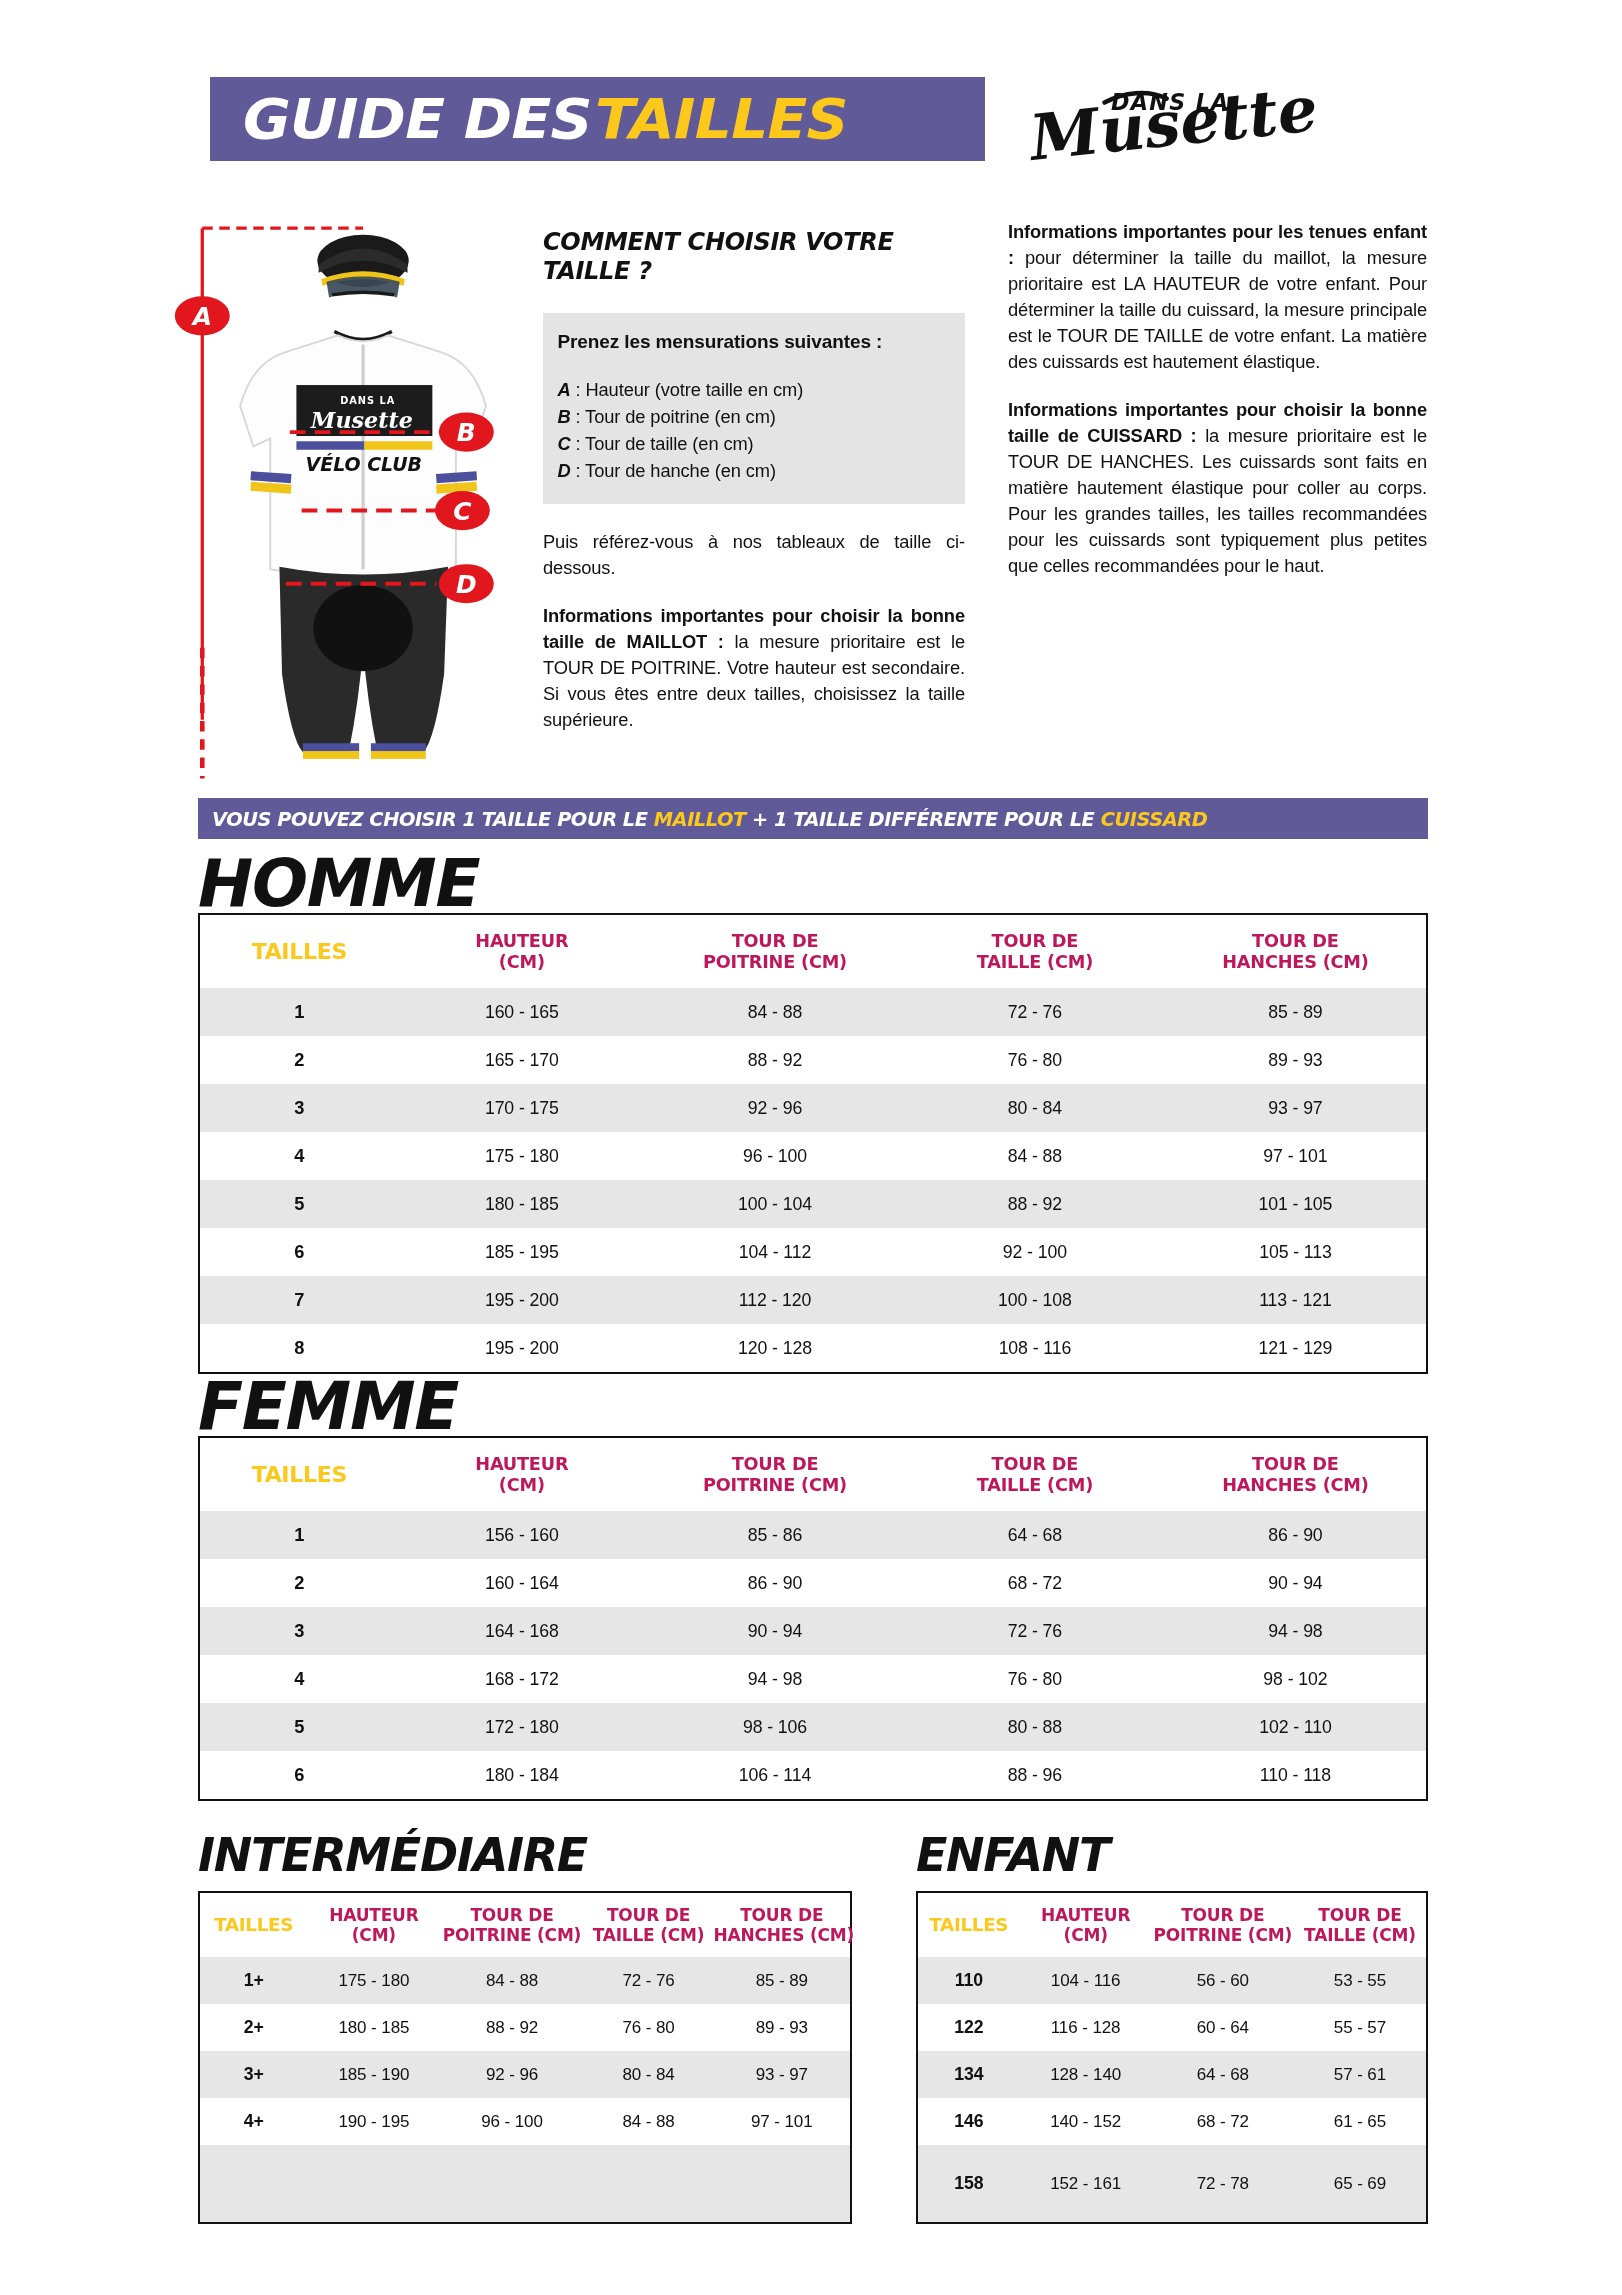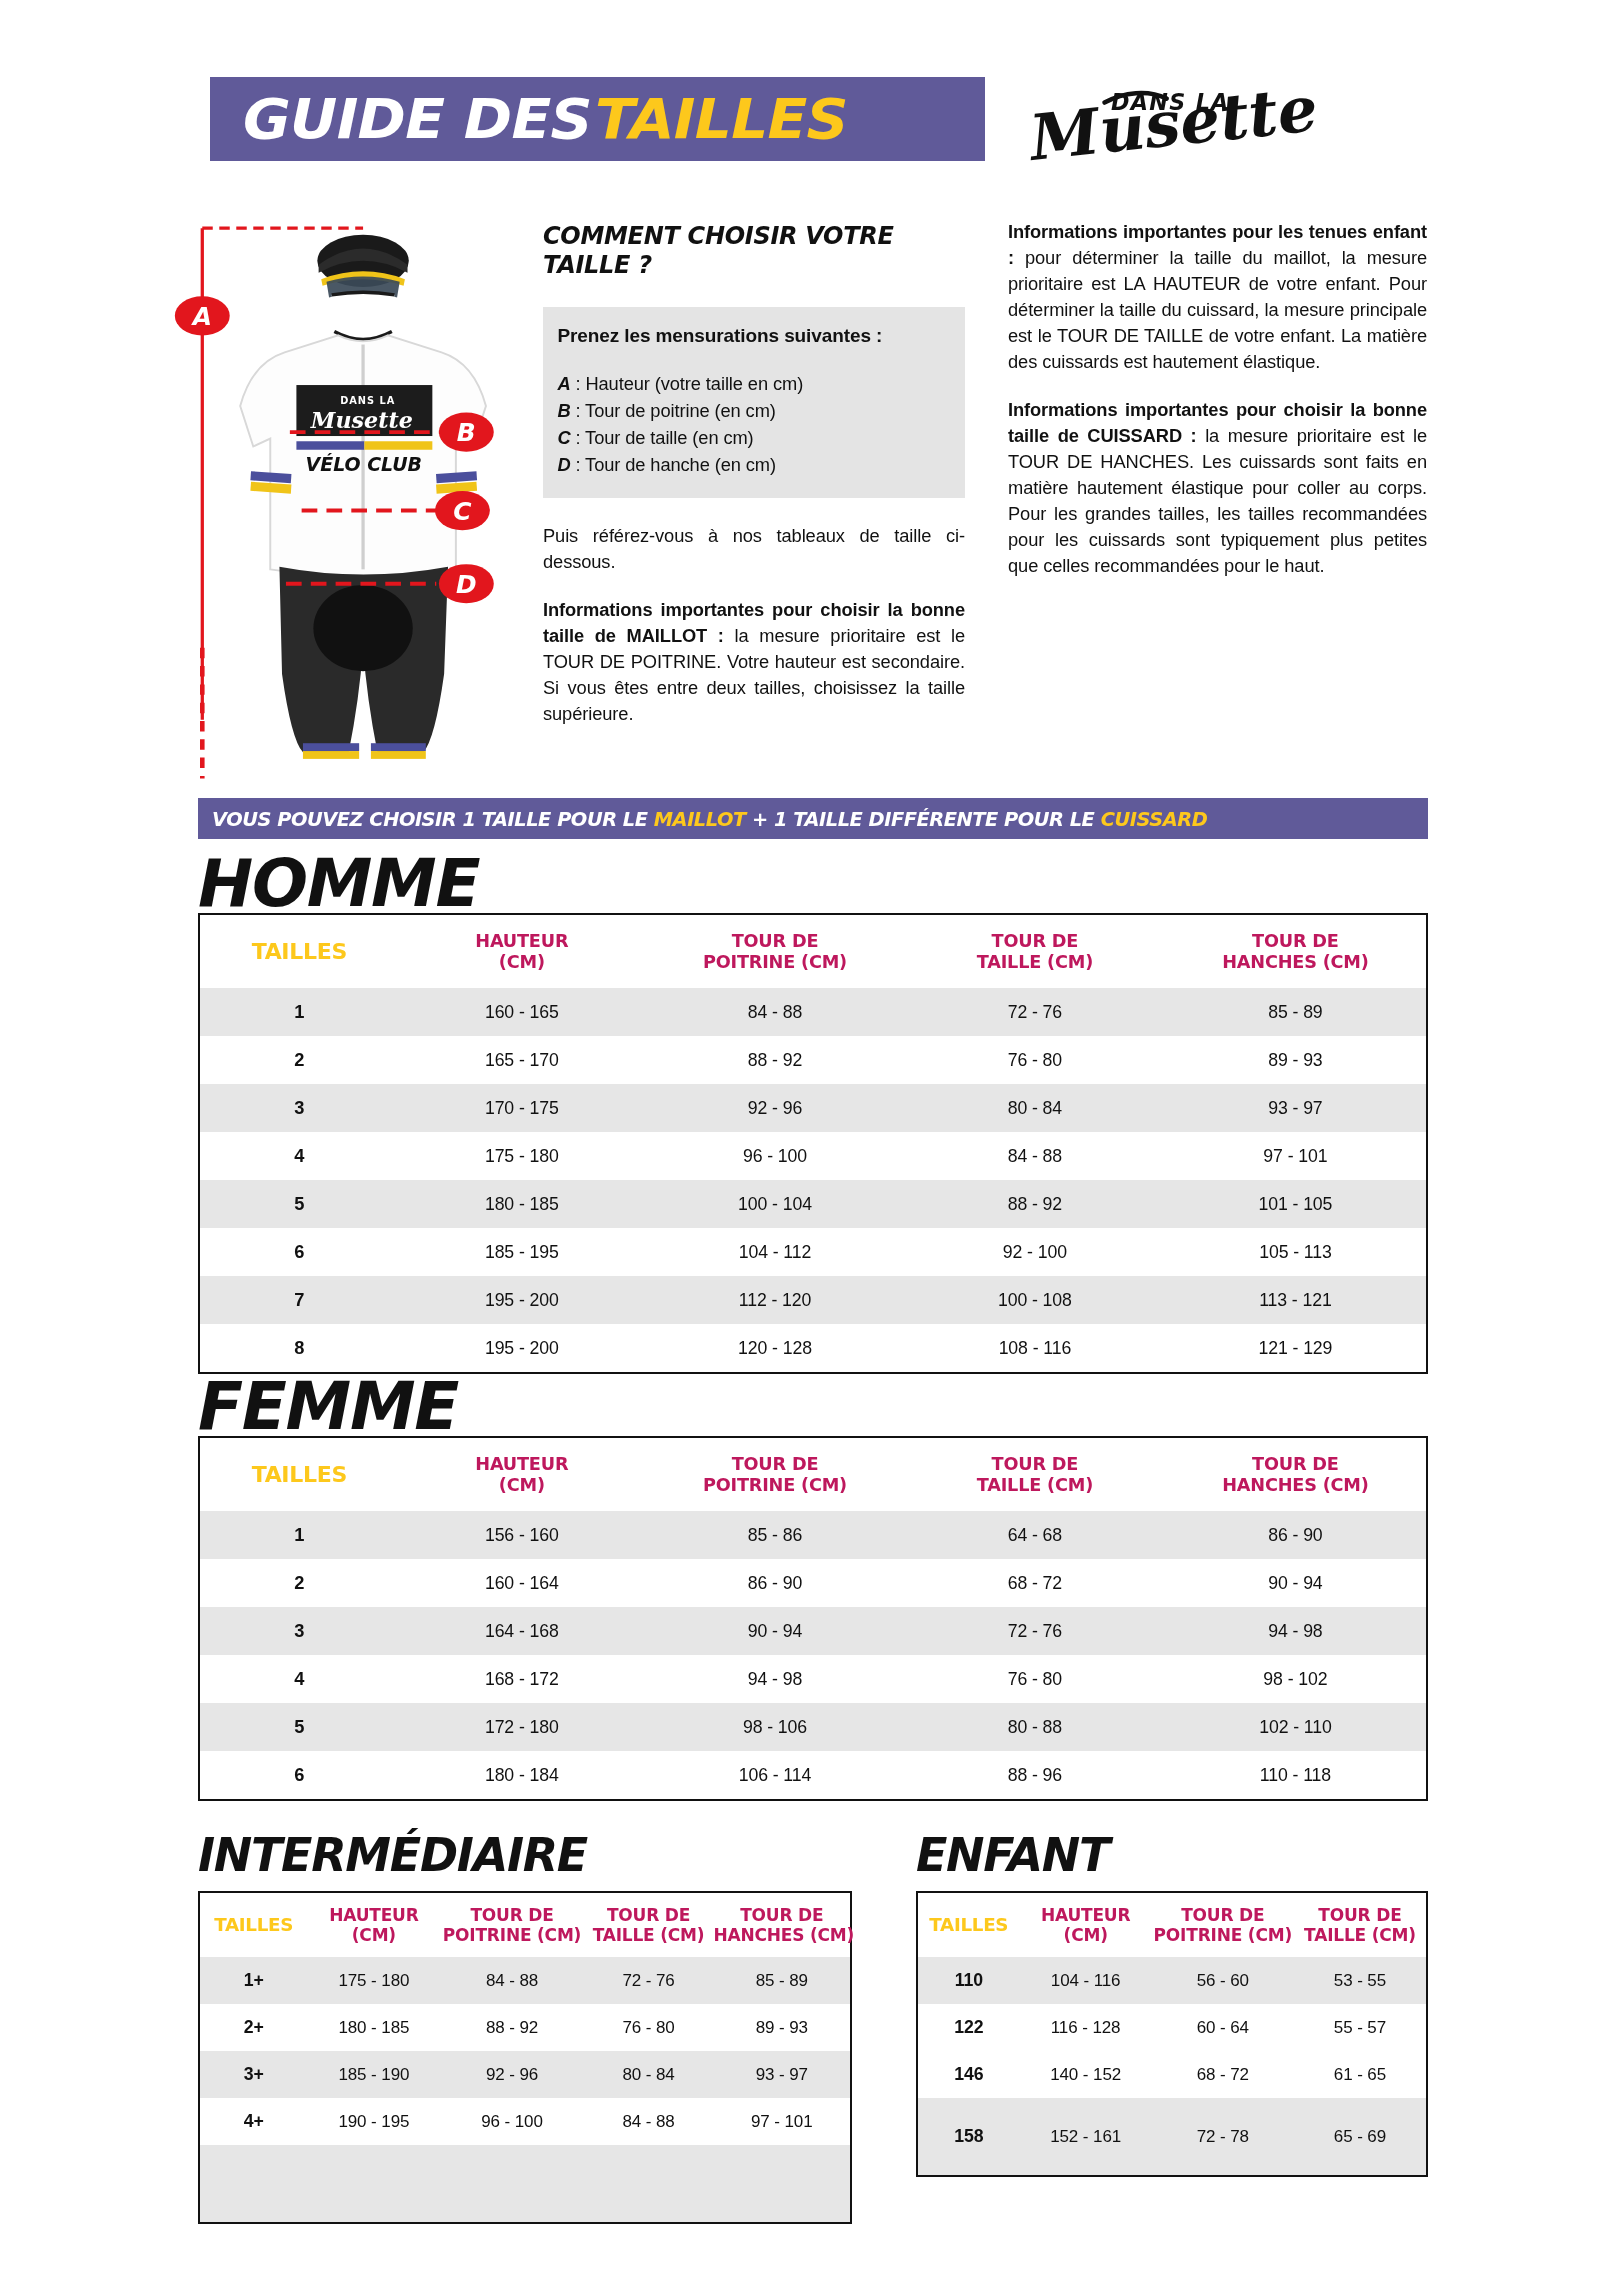--- a/index.html
+++ b/index.html
@@ -60,21 +60,21 @@
   
   .illus {
     position: absolute;
     left: 167px; top: 216px;
     width: 366px; height: 576px;
   }
 
   
   .col-mid {
     position: absolute;
-    left: 543px; top: 222px;
+    left: 543px; top: 228px;
     width: 422px;
   }
   .q-title {
     font-family: "DejaVu Sans", sans-serif;
     font-weight: 700;
     font-style: italic;
     font-size: 24px;
     line-height: 1.22;
     letter-spacing: -0.3px;
     color: #111;
@@ -613,20 +613,26 @@
         <td>104 - 116</td>
         <td>56 - 60</td>
         <td>53 - 55</td>
       </tr>
       <tr>
         <td class="key">122</td>
         <td>116 - 128</td>
         <td>60 - 64</td>
         <td>55 - 57</td>
       </tr>
+      <tr class="alt">
+        <td class="key">134</td>
+        <td>128 - 140</td>
+        <td>64 - 68</td>
+        <td>57 - 61</td>
+      </tr>
       <tr>
         <td class="key">146</td>
         <td>140 - 152</td>
         <td>68 - 72</td>
         <td>61 - 65</td>
       </tr>
       <tr class="alt" style="height:77px;">
         <td class="key">158</td>
         <td>152 - 161</td>
         <td>72 - 78</td>

